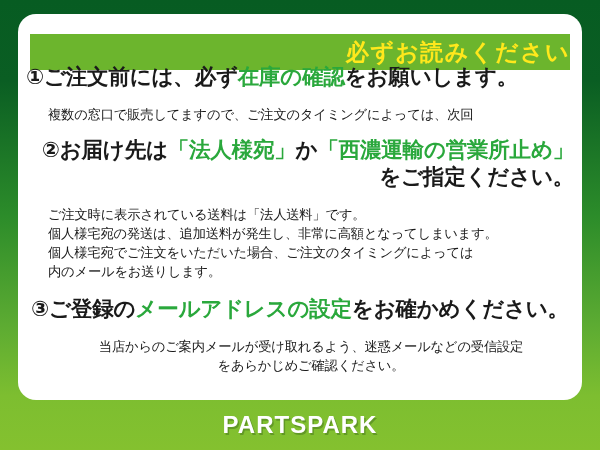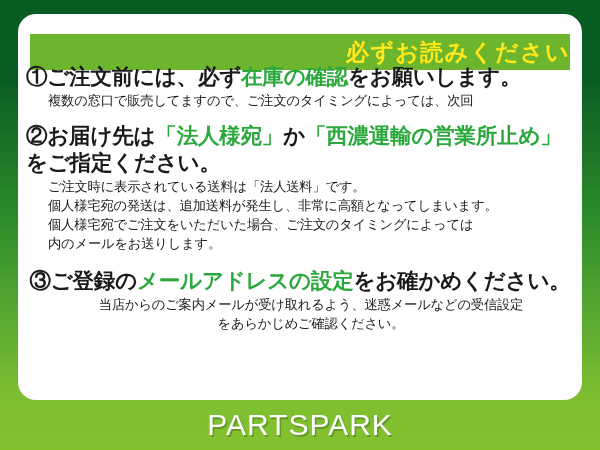--- a/index.html
+++ b/index.html
@@ -70,66 +70,66 @@
     top: 62px;
     width: 564px;
     height: 330px;
     box-sizing: border-box;
     padding: 0 8px 0 8px;
   }
 
   .item {
     margin: 0;
     padding: 0;
-    font-family: Liberation Serif, serif;
   }
   .item-head {
     color: #1a1a1a;
     font-weight: bold;
     font-size: 21.5px;
     line-height: 1.23;
     letter-spacing: -0.2px;
     white-space: nowrap;
   }
   .item-head.wrap {
     white-space: normal;
+    text-align: right;
   }
   .hl {
     color: #2aa83c;
     font-weight: bold;
   }
   .item-sub {
     color: #1a1a1a;
     font-weight: normal;
     font-size: 13.3px;
     line-height: 1.42;
     letter-spacing: -0.2px;
     margin-left: 22px;
-    margin-top: 2px;
+    margin-top: 16px;
   }
 
   #item1 { margin-top: 2px; }
   #item2 { margin-top: 12px; }
   #item3 { margin-top: 14px; text-align: center; }
 
   
   #footer {
     position: absolute;
     left: 0;
     top: 400px;
     width: 600px;
     height: 50px;
     display: flex;
     align-items: center;
     justify-content: center;
   }
   #footer .brand {
     color: #ffffff;
-    font-weight: normal;
-    font-size: 30px;
+    font-weight: bold;
+    font-size: 24px;
     letter-spacing: 1px;
     text-shadow: 1.5px 1.5px 0 rgba(40,80,20,0.35);
   }
 </style>
 </head>
 <body>
 
 <div id="frame">
 
   <div id="card"></div>

